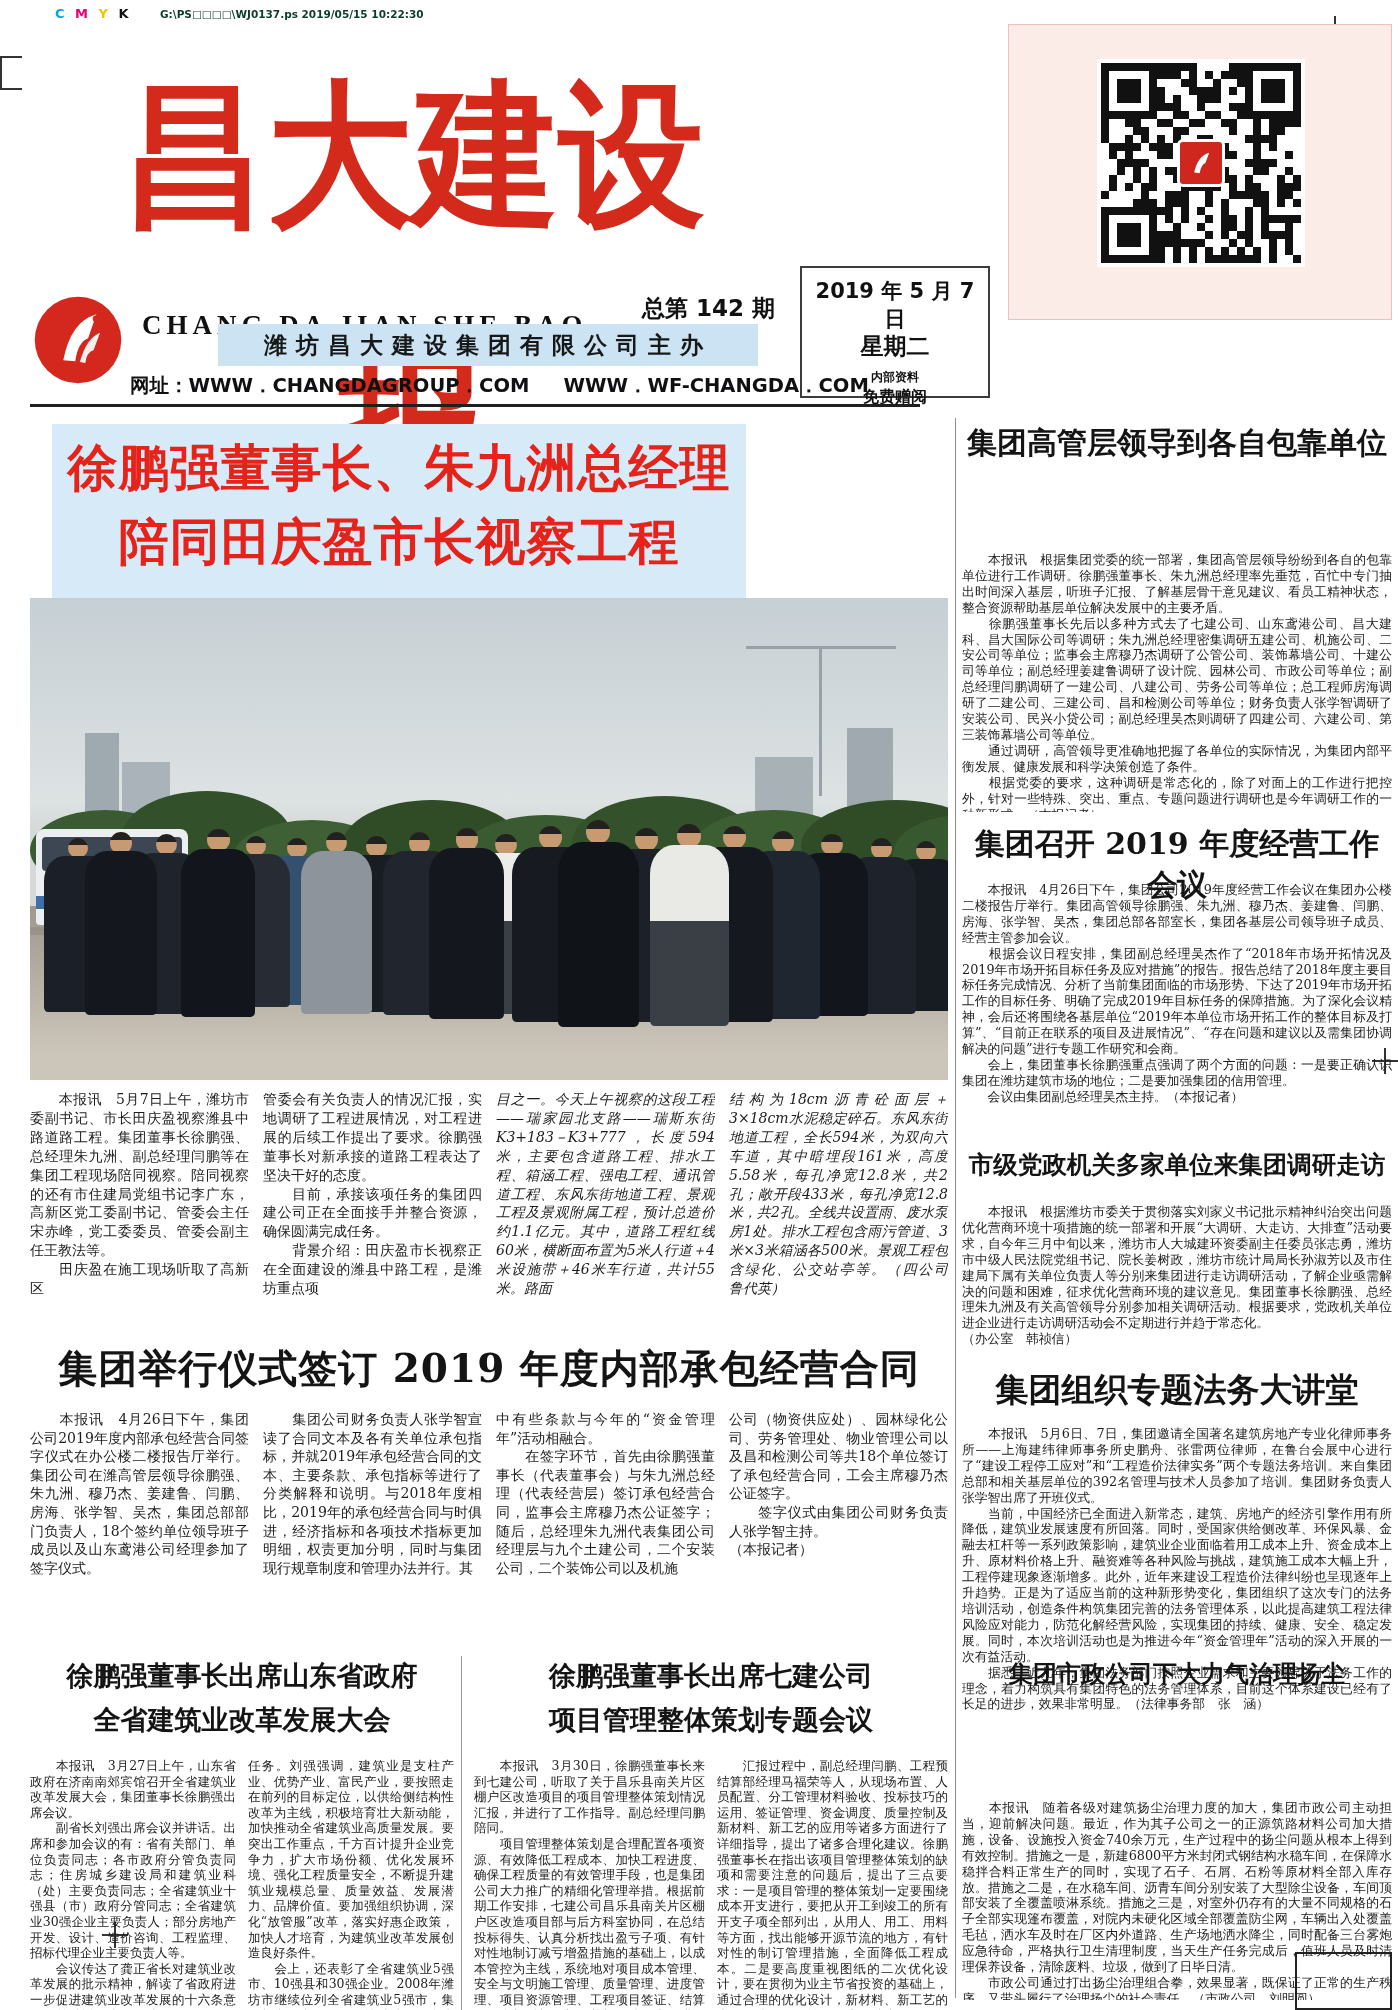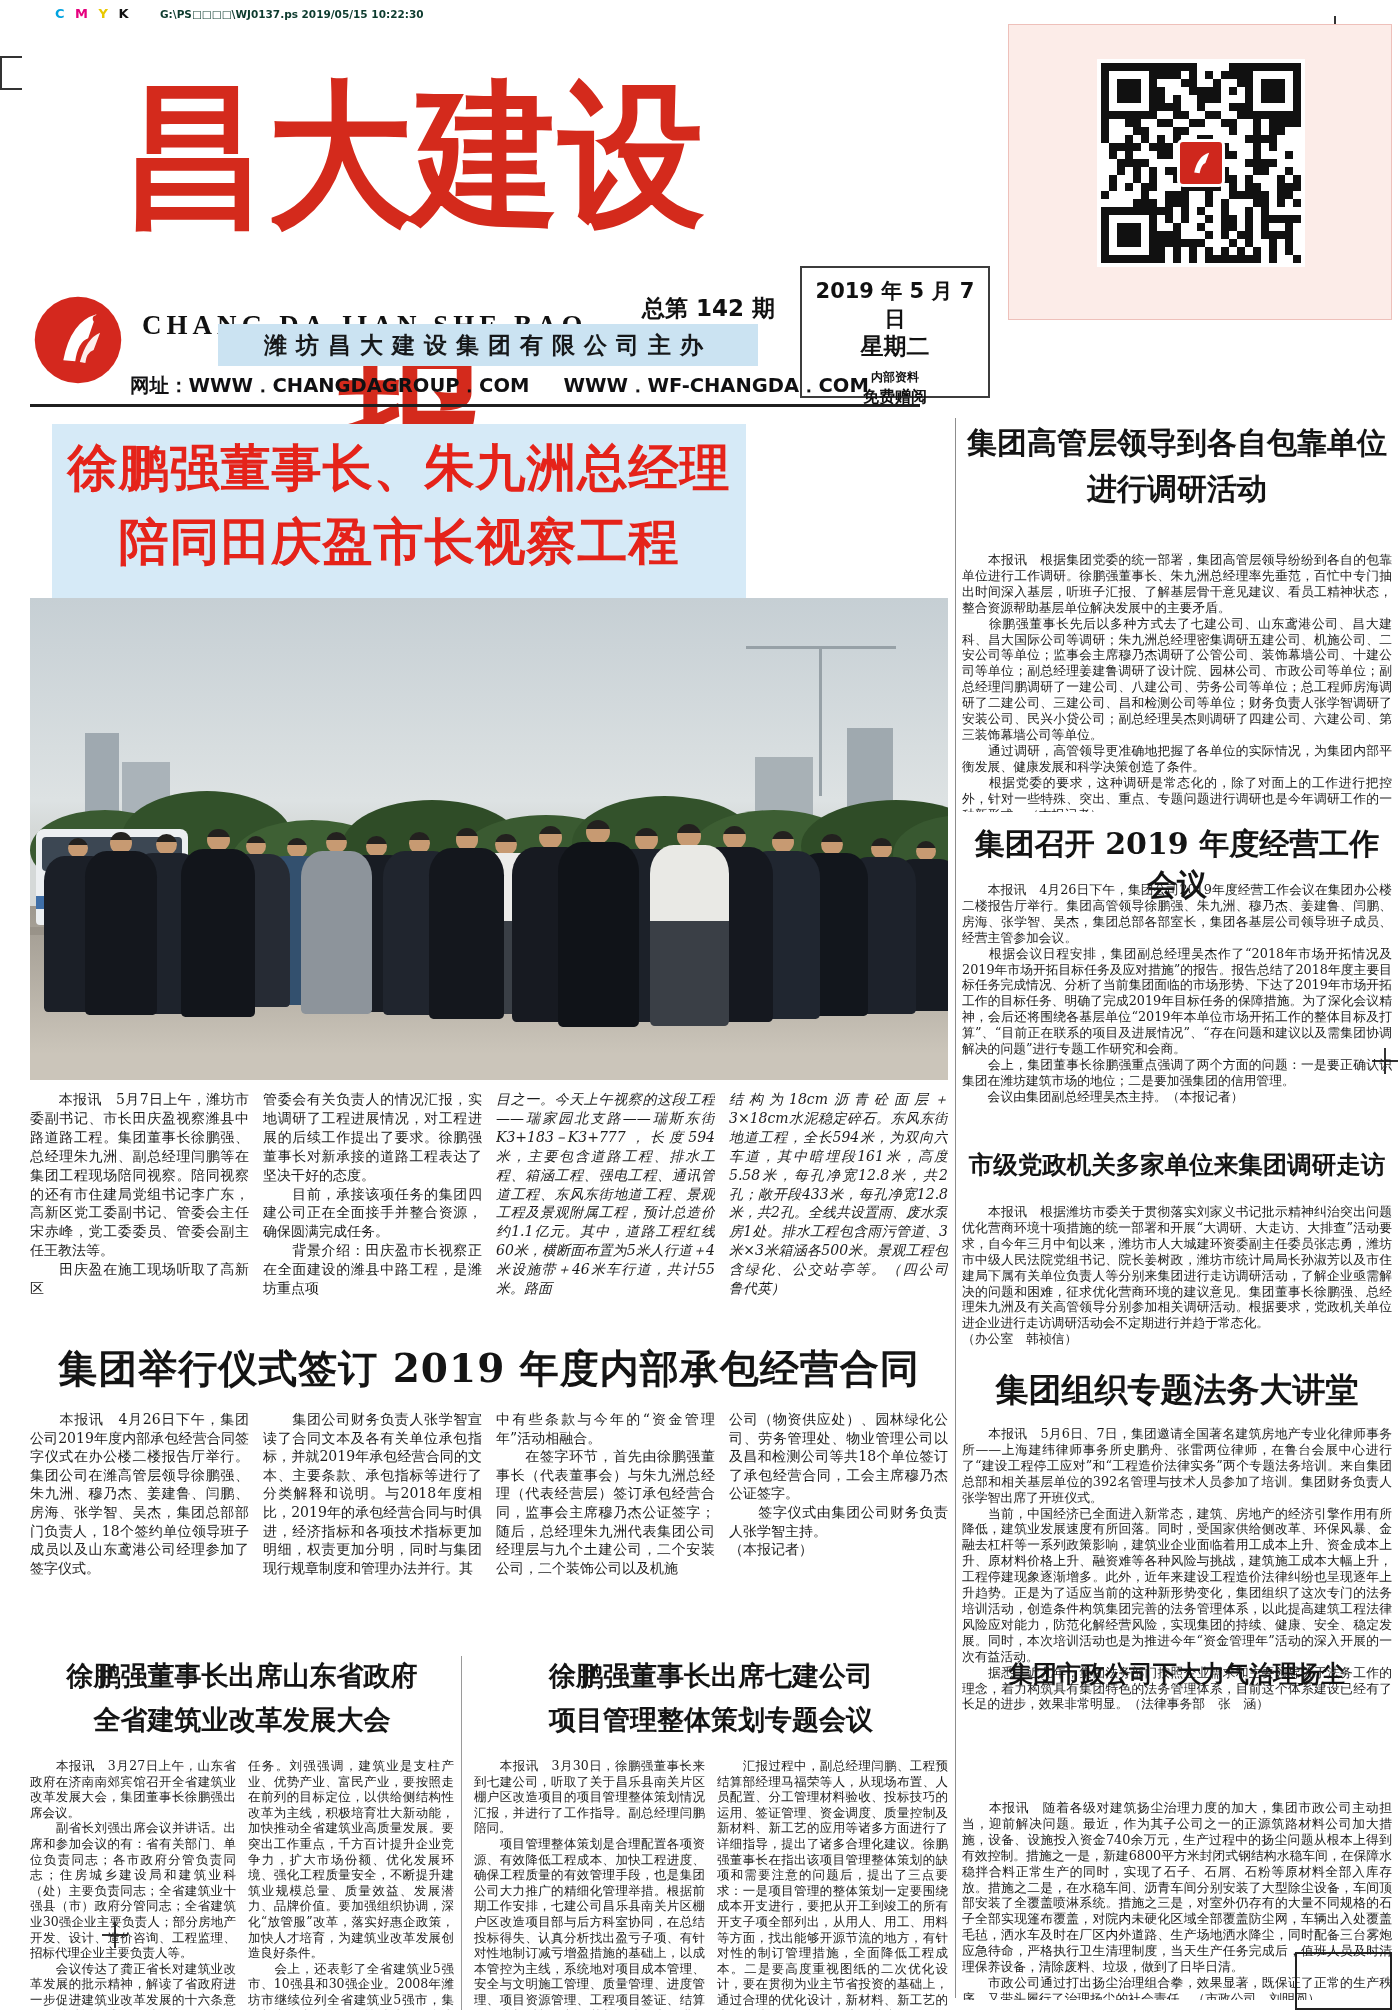--- a/index.html
+++ b/index.html
@@ -534,21 +534,20 @@
     <div>项目管理整体策划专题会议</div>
   </div>
   <div class="bm-cols">
     <div class="col jtext">　　本报讯　3月30日，徐鹏强董事长来到七建公司，听取了关于昌乐县南关片区棚户区改造项目的项目管理整体策划情况汇报，并进行了工作指导。副总经理闫鹏陪同。
 　　项目管理整体策划是合理配置各项资源、有效降低工程成本、加快工程进度、确保工程质量的有效管理手段，也是集团公司大力推广的精细化管理举措。根据前期工作安排，七建公司昌乐县南关片区棚户区改造项目部与后方科室协同，在总结投标得失、认真分析找出盈亏子项、有针对性地制订减亏增盈措施的基础上，以成本管控为主线，系统地对项目成本管理、安全与文明施工管理、质量管理、进度管理、项目资源管理、工程项目签证、结算管理和新材料、新工艺新做法的应用进行了系统分析和详尽策划，制定了项目管理目标及切实可行的管理措施，为该项目的顺利进行奠定了良好基础。</div>
     <div class="col jtext">　　汇报过程中，副总经理闫鹏、工程预结算部经理马福荣等人，从现场布置、人员配置、分工管理材料验收、投标技巧的运用、签证管理、资金调度、质量控制及新材料、新工艺的应用等诸多方面进行了详细指导，提出了诸多合理化建议。徐鹏强董事长在指出该项目管理整体策划的缺项和需要注意的问题后，提出了三点要求：一是项目管理的整体策划一定要围绕成本开支进行，要把从开工到竣工的所有开支子项全部列出，从用人、用工、用料等方面，找出能够开源节流的地方，有针对性的制订管理措施，全面降低工程成本。二是要高度重视图纸的二次优化设计，要在贯彻为业主节省投资的基础上，通过合理的优化设计，新材料、新工艺的应用，达到降低施工难度、减少亏损子项的目的。三是要按照会议要求，重新细化理顺该项目的整体策划，争取形成集团的策划样本。（企业发展部　张　炜）</div>
   </div>
 
   <div class="r-art r-h a1h">
     <div>集团高管层领导到各自包靠单位</div>
-    <div>进行调研活动</div>
   </div>
   <div class="r-art r-b jtext a1b">　　本报讯　根据集团党委的统一部署，集团高管层领导纷纷到各自的包靠单位进行工作调研。徐鹏强董事长、朱九洲总经理率先垂范，百忙中专门抽出时间深入基层，听班子汇报、了解基层骨干意见建议、看员工精神状态，整合资源帮助基层单位解决发展中的主要矛盾。
 　　徐鹏强董事长先后以多种方式去了七建公司、山东鸢港公司、昌大建科、昌大国际公司等调研；朱九洲总经理密集调研五建公司、机施公司、二安公司等单位；监事会主席穆乃杰调研了公管公司、装饰幕墙公司、十建公司等单位；副总经理姜建鲁调研了设计院、园林公司、市政公司等单位；副总经理闫鹏调研了一建公司、八建公司、劳务公司等单位；总工程师房海调研了二建公司、三建公司、昌和检测公司等单位；财务负责人张学智调研了安装公司、民兴小贷公司；副总经理吴杰则调研了四建公司、六建公司、第三装饰幕墙公司等单位。
 　　通过调研，高管领导更准确地把握了各单位的实际情况，为集团内部平衡发展、健康发展和科学决策创造了条件。
 　　根据党委的要求，这种调研是常态化的，除了对面上的工作进行把控外，针对一些特殊、突出、重点、专题问题进行调研也是今年调研工作的一种新形式。（本报记者）</div>
 
   <div class="r-art r-h a2h">集团召开 2019 年度经营工作会议</div>
   <div class="r-art r-b jtext a2b">　　本报讯　4月26日下午，集团公司2019年度经营工作会议在集团办公楼二楼报告厅举行。集团高管领导徐鹏强、朱九洲、穆乃杰、姜建鲁、闫鹏、房海、张学智、吴杰，集团总部各部室长，集团各基层公司领导班子成员、经营主管参加会议。
 　　根据会议日程安排，集团副总经理吴杰作了“2018年市场开拓情况及2019年市场开拓目标任务及应对措施”的报告。报告总结了2018年度主要目标任务完成情况、分析了当前集团面临的市场形势、下达了2019年市场开拓工作的目标任务、明确了完成2019年目标任务的保障措施。为了深化会议精神，会后还将围绕各基层单位“2019年本单位市场开拓工作的整体目标及打算”、“目前正在联系的项目及进展情况”、“存在问题和建议以及需集团协调解决的问题”进行专题工作研究和会商。
 　　会上，集团董事长徐鹏强重点强调了两个方面的问题：一是要正确认识集团在潍坊建筑市场的地位；二是要加强集团的信用管理。

